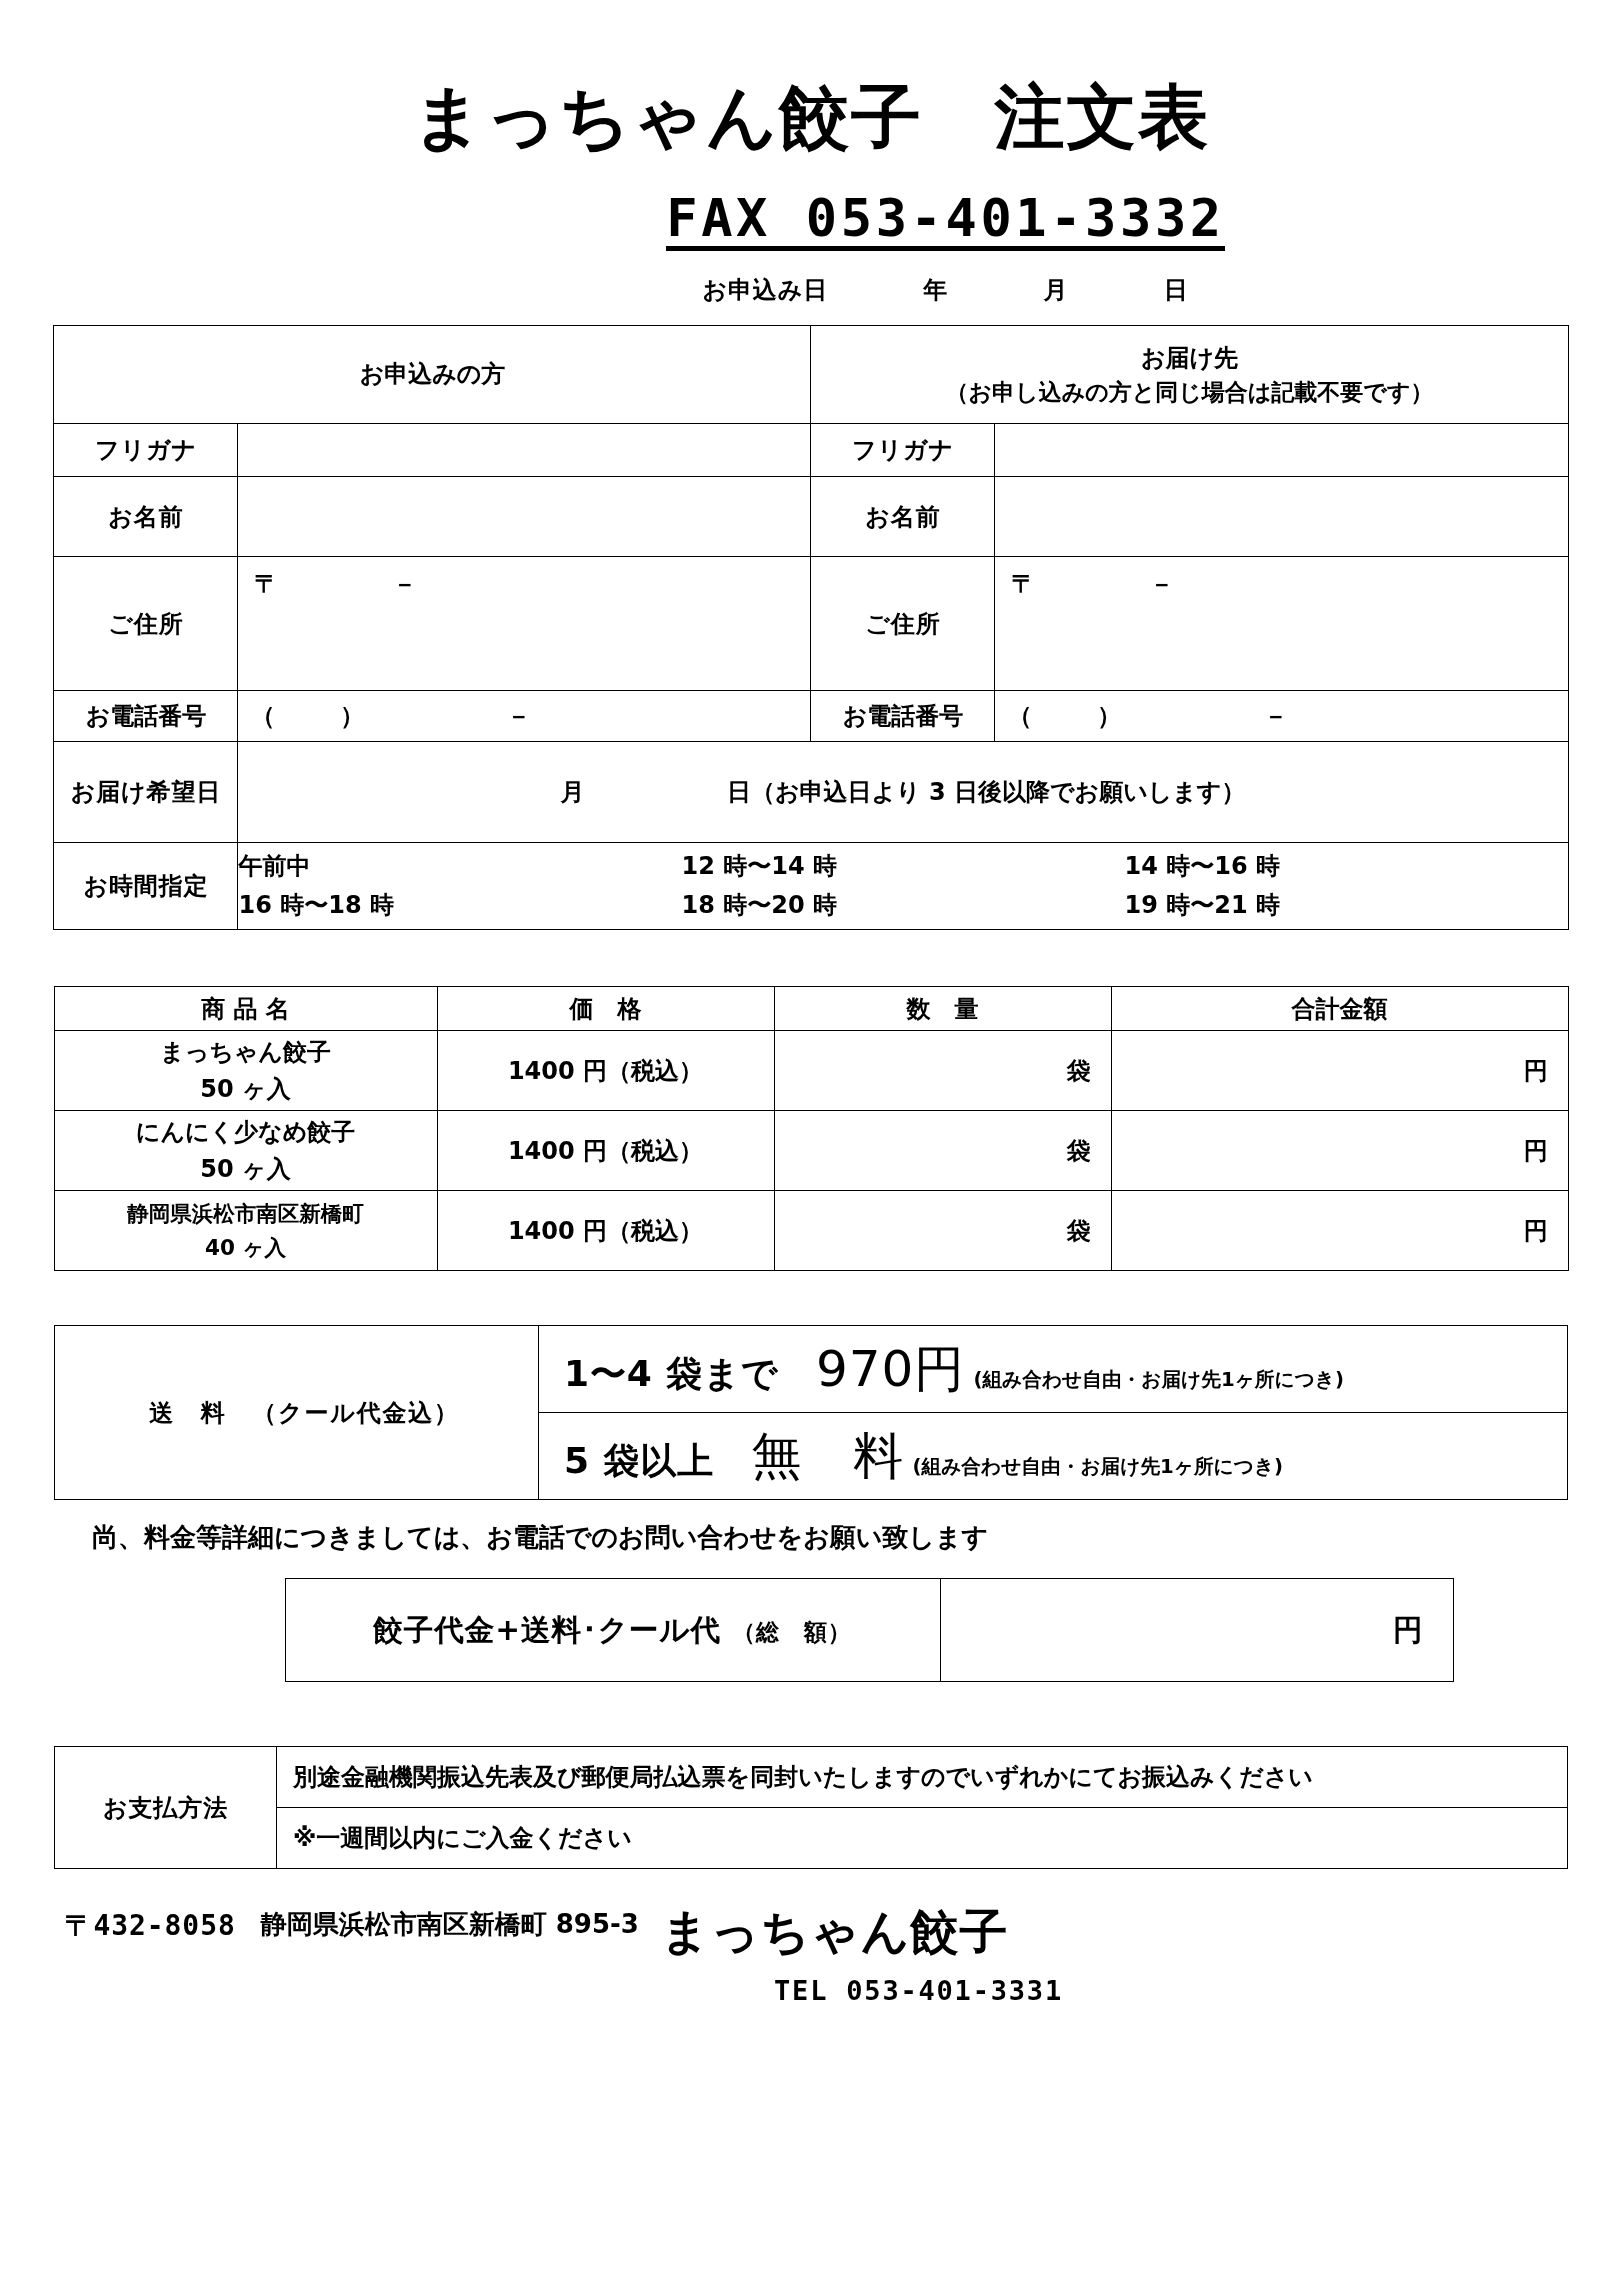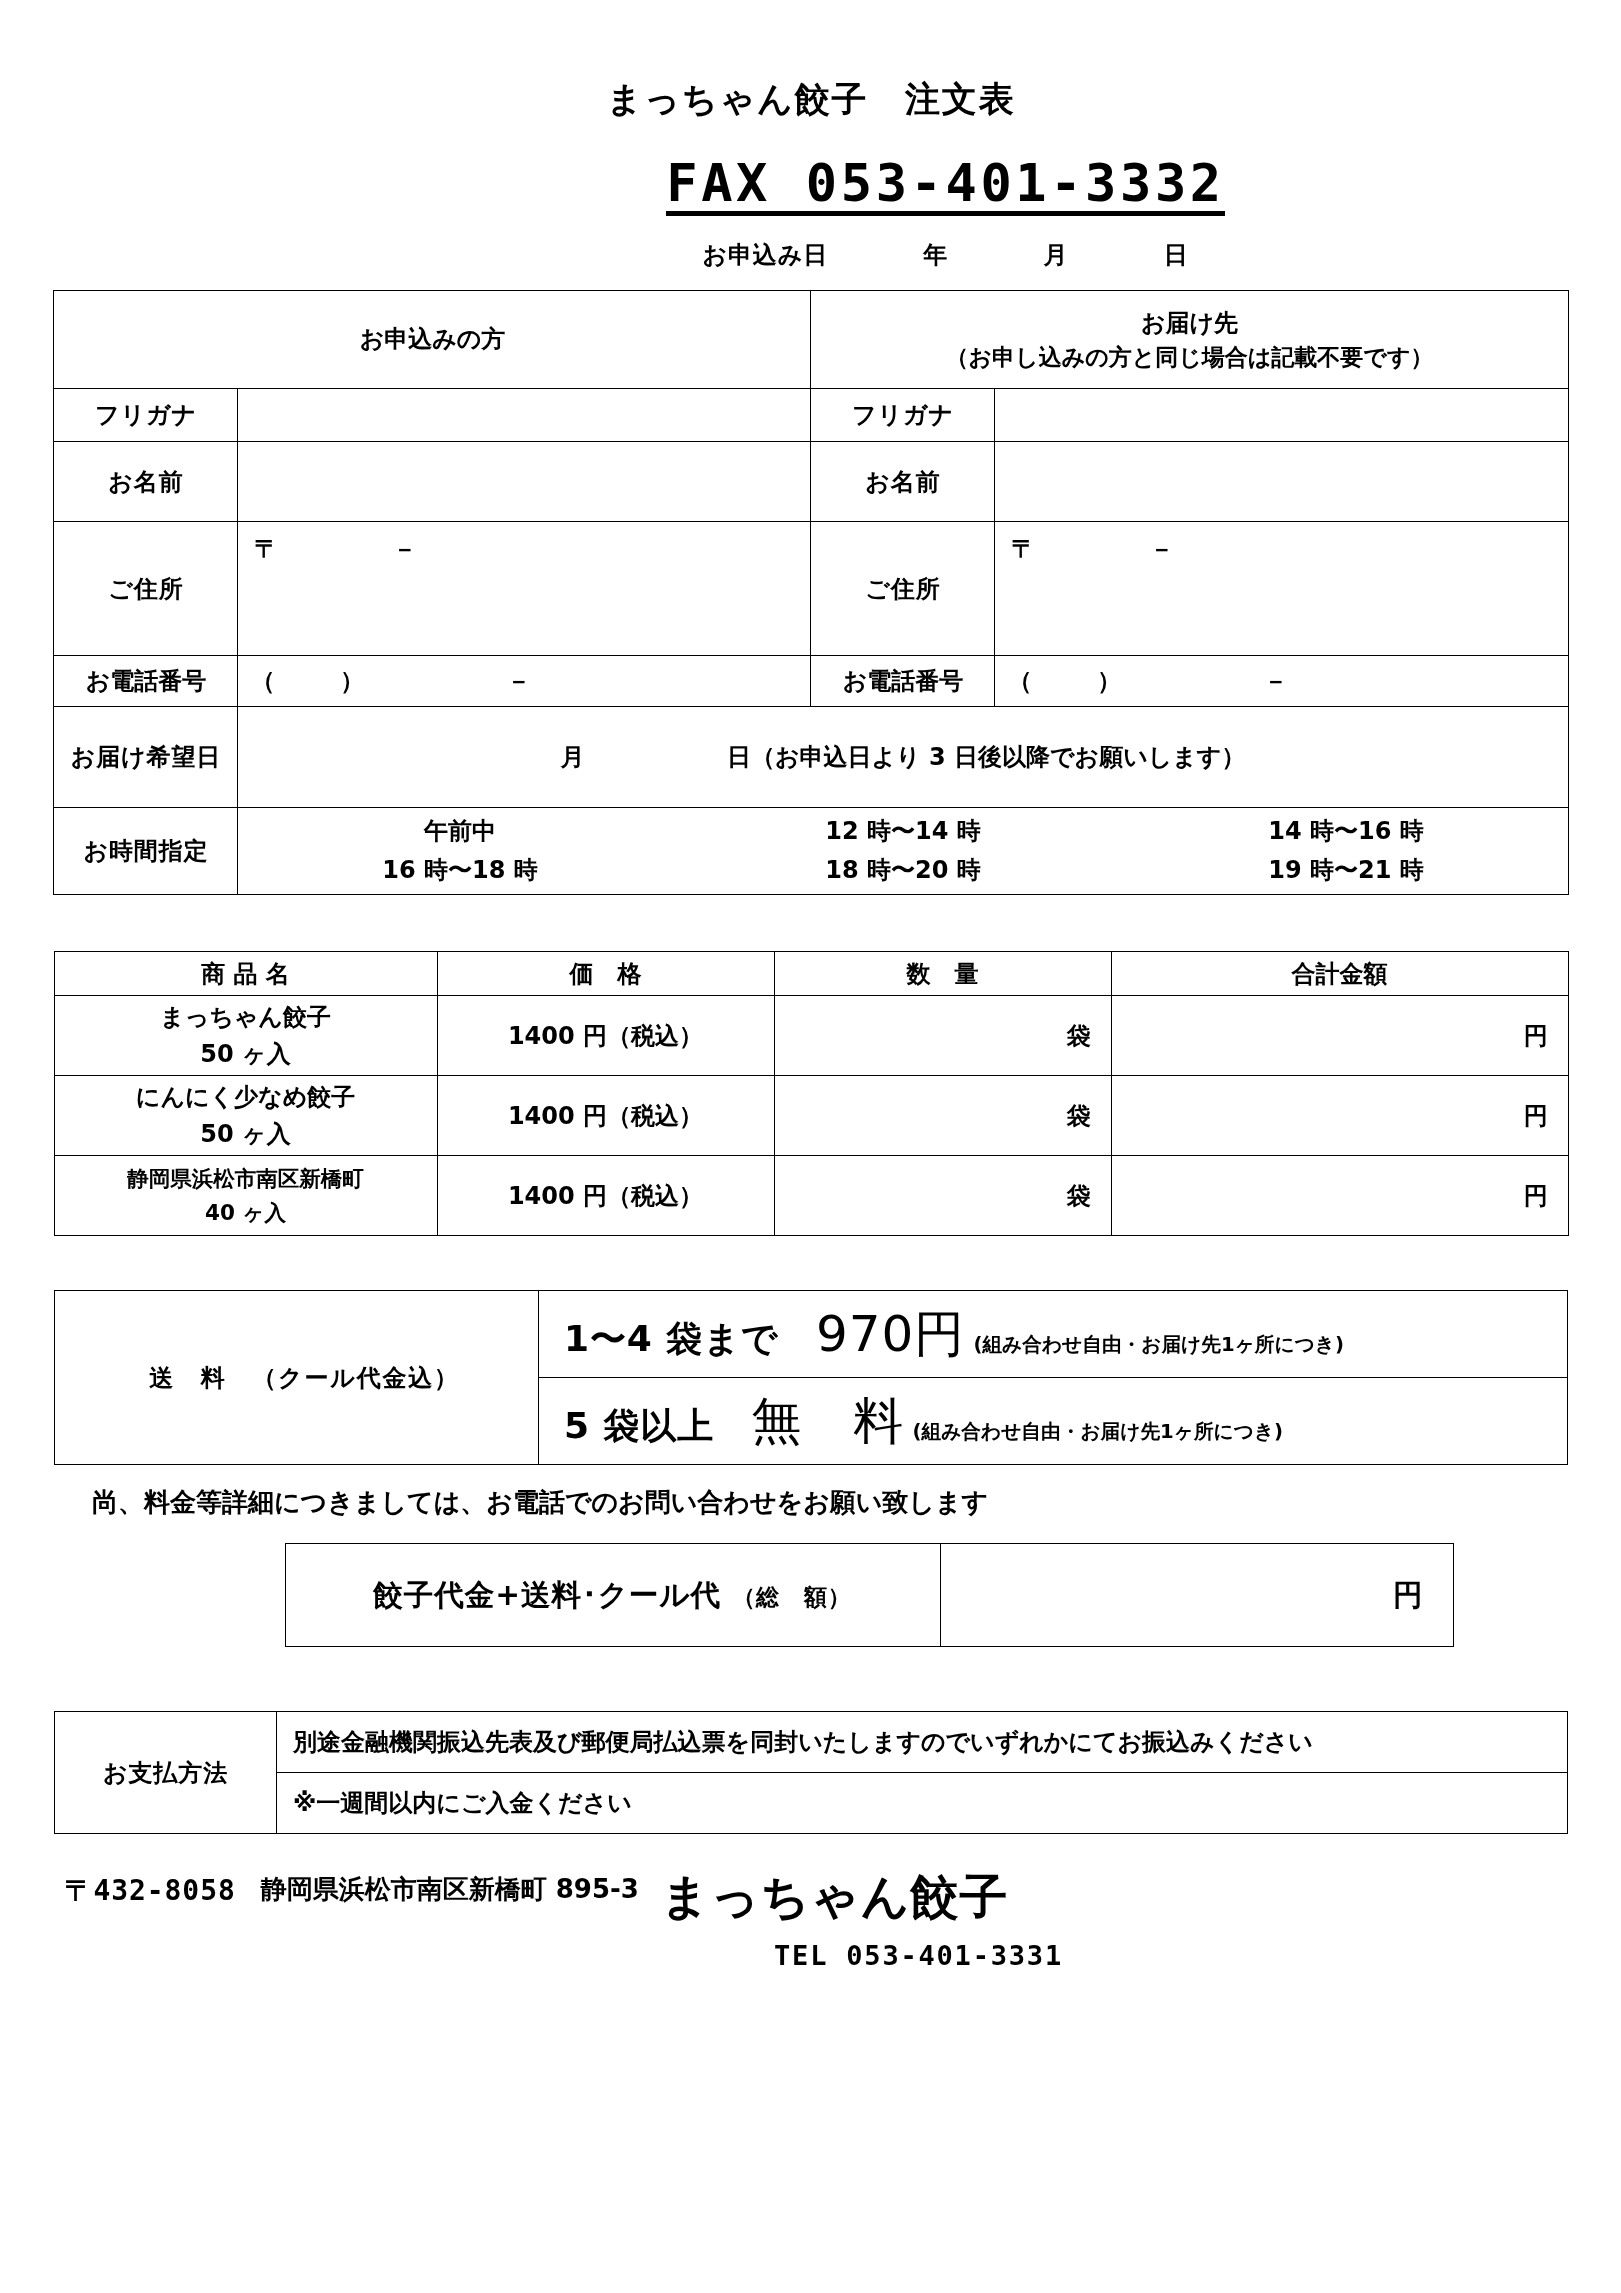--- a/index.html
+++ b/index.html
@@ -17,21 +17,21 @@
   }
   .page {
     position: absolute;
     inset: 0;
     padding: 0;
   }
 
   
   .title-block { text-align: center; padding-top: 82px; }
   .doc-title {
-    font-size: 35px;
+    font-size: 70px;
     font-weight: bold;
     letter-spacing: 1.8px;
     line-height: 1;
   }
   .fax-row {
     text-align: center;
     margin-top: 39px;
     padding-left: 269px;
   }
   .fax-number {
@@ -110,21 +110,21 @@
   tr.r-wish td { height: 100px; }
   tr.r-time td { height: 86px; }
   .time-grid {
     display: flex;
     width: 100%;
     height: 100%;
     align-items: center;
   }
   .time-col {
     flex: 1;
-    text-align: center;
+    text-align: left;
     line-height: 1.65;
     font-size: 24px;
     font-weight: bold;
   }
 
   
   .product-wrap { margin-top: 56px; }
   table.product td { font-size: 24px; }
   table.product tr.phead td { height: 43px; text-align: center; }
   table.product tr.prow td { height: 79px; }

